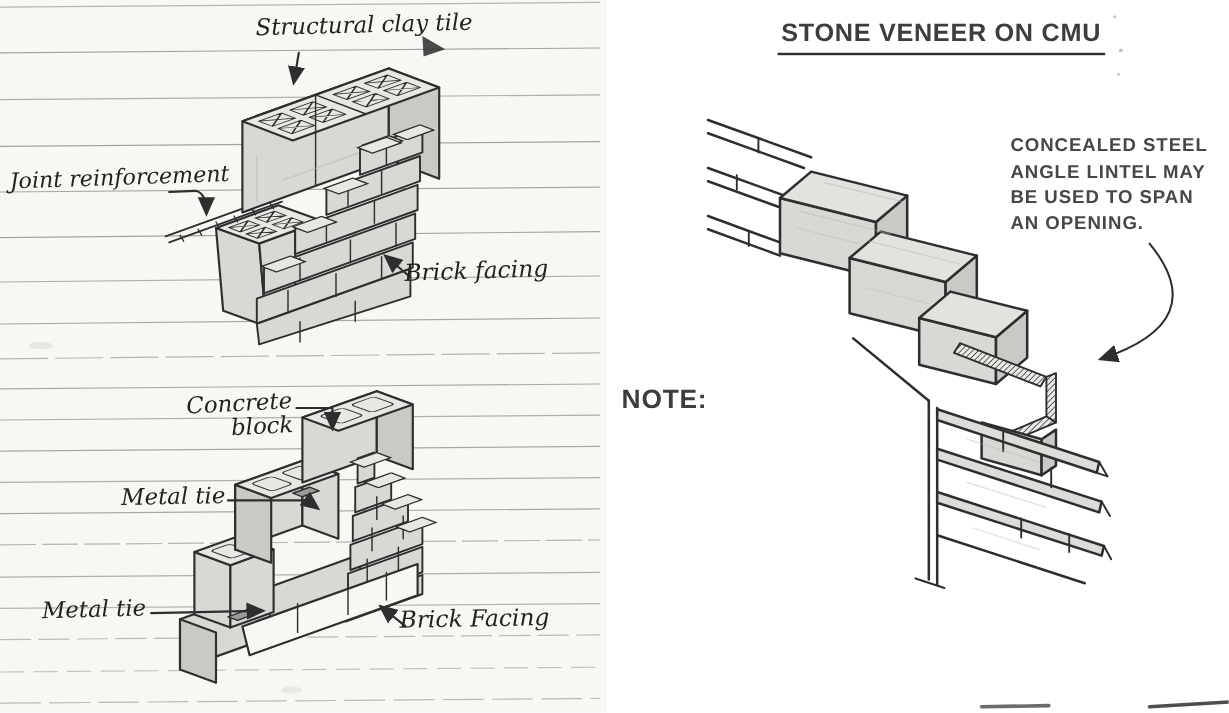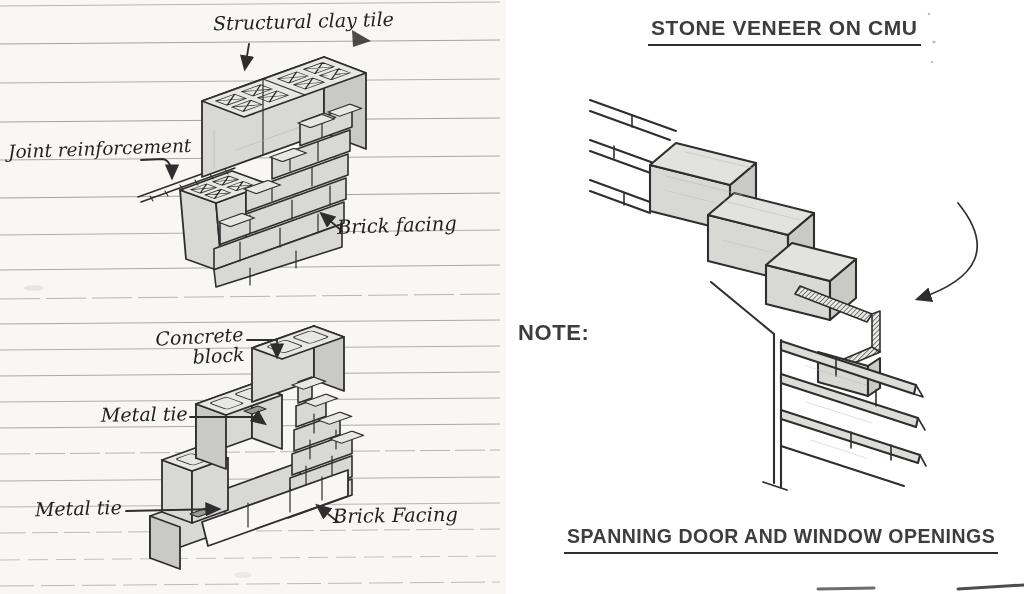--- a/index.html
+++ b/index.html
@@ -320,19 +320,22 @@
 
         <g stroke-width="3">
           <path d="M312,589 L368,588" opacity=".7"></path>
           <path d="M452,589 L518,585" opacity=".85"></path>
         </g>
       </g>
     </svg>
 
     <div class="lt b head-underline" style="left:142px;top:16px;font-size:21px;letter-spacing:.6px;">STONE VENEER ON CMU</div>
 
+    <div class="lt b" style="left:336px;top:111px;width:172px;font-size:15.5px;line-height:21.5px;letter-spacing:.8px;color:#474747;">CONCEALED STEEL
+ANGLE LINTEL MAY
+BE USED TO SPAN
+AN OPENING.</div>
 
     <div class="lt b" style="left:12px;top:320px;font-size:22px;letter-spacing:.6px;">NOTE:</div>
 
 
-    <div class="lt b head-underline" style="left:58px;top:525px;font-size:19.5px;letter-spacing:.5px;">SPANNING DOOR AND WINDOW OPENINGS</div>
   </div>
 </div>
 
 </body></html>

